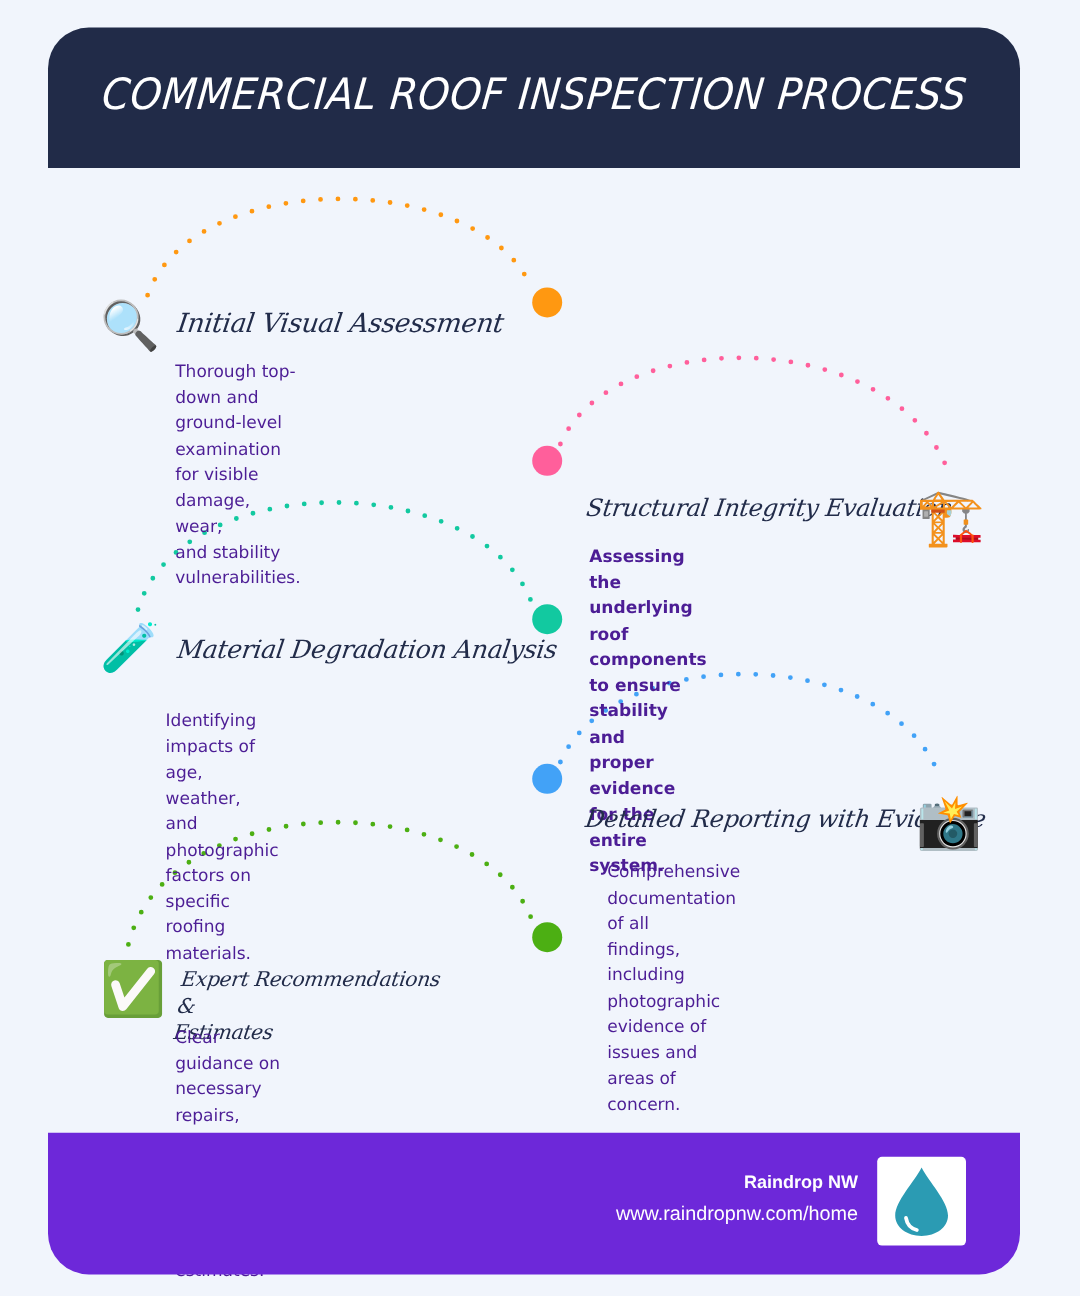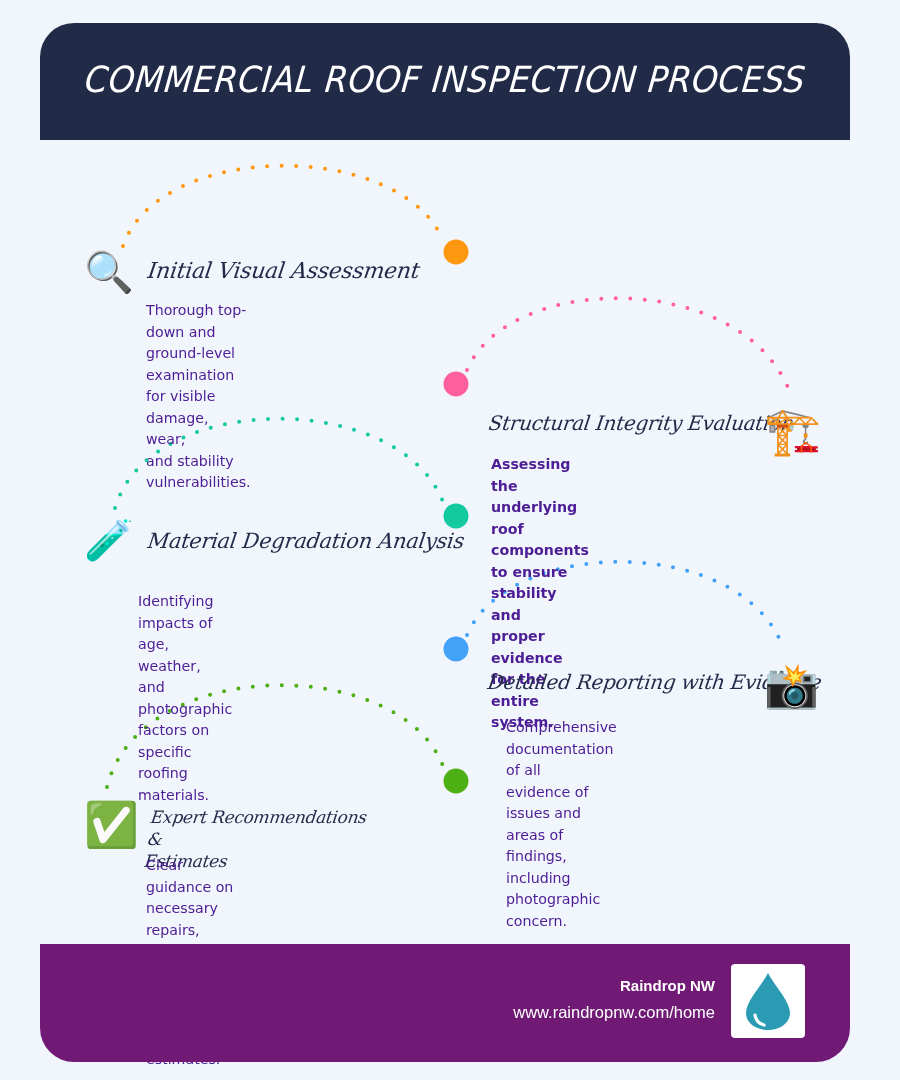--- a/index.html
+++ b/index.html
@@ -35,21 +35,21 @@
     .step-desc {
       position: absolute; color: #4c1d95;
       font-family: "DejaVu Sans", sans-serif; font-size: 14.2px; line-height: 21.5px;
     }
     .emoji {
       position: absolute; font-size: 40px; line-height: 1;
       font-family: "DejaVu Sans", sans-serif;
     }
     .footer {
       position: absolute; left: 40px; top: 944px; width: 810px; height: 118px;
-      background: #701a75; border-radius: 0 0 34px 34px;
+      background: #6d28d9; border-radius: 0 0 34px 34px;
     }
     .brand-name {
       position: absolute; right: 135px; top: 33px;
       color: #ffffff; font-weight: bold; font-size: 15px;
       font-family: "Liberation Sans", sans-serif;
     }
     .brand-url {
       position: absolute; right: 135px; top: 59px;
       color: #ffffff; font-size: 16.5px;
       font-family: "Liberation Sans", sans-serif;
@@ -123,22 +123,22 @@
     <div>and photographic factors on</div>
     <div>specific roofing materials.</div>
   </div>
 </div>
 
 <div class="step">
   <div class="step-title" style="left:488px; top:670px; font-size:20px;">Detailed Reporting with Evidence</div>
   <span class="emoji" style="left:764px; top:664px; font-size:44px;">📸</span>
   <div class="step-desc" style="left:487px; top:717px;margin-left:19px;">
     <div>Comprehensive documentation of all</div>
+    <div>findings, including photographic</div>
     <div>evidence of issues and areas of</div>
-    <div>findings, including photographic</div>
     <div>concern.</div>
   </div>
 </div>
 
 <div class="step">
   <span class="emoji" style="left:84px; top:803px; font-size:44px;">✅</span>
   <div class="step-title small" style="left:148px; top:806px;">
     <div>Expert Recommendations &amp;</div>
     <div>Estimates</div>
   </div>

